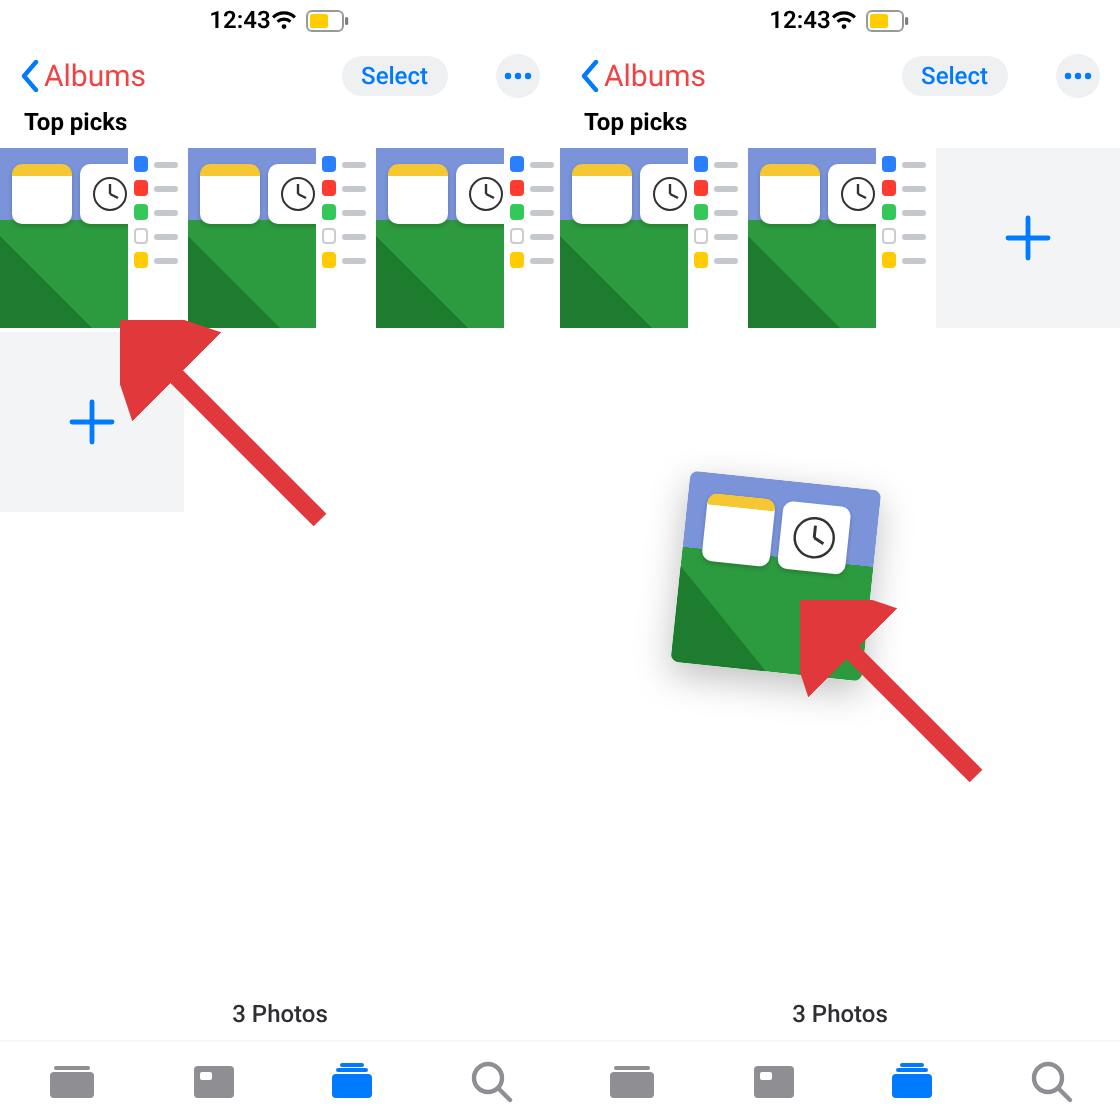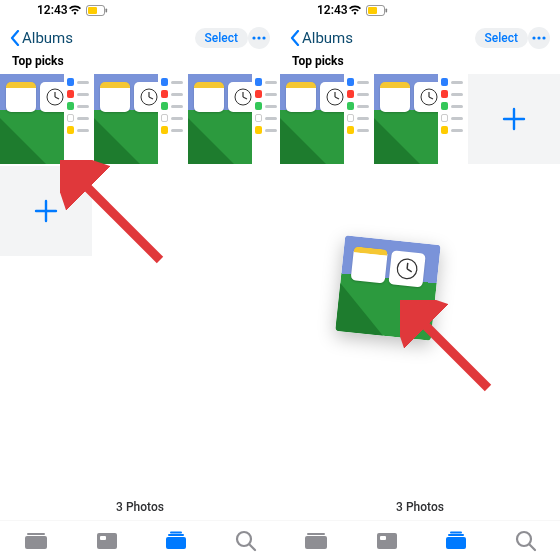--- a/index.html
+++ b/index.html
@@ -16,43 +16,42 @@
     height: 560px;
     display: flex;
     flex-direction: column;
     position: relative;
     background: #fff;
   }
   
   .status-bar {
     height: 20px;
     display: flex;
-    justify-content: flex-start;
+    justify-content: center;
     align-items: center;
     padding: 0 14px;
     font-size: 12px;
     font-weight: 600;
-    margin-left: 23px;
   }
   .status-right { display: flex; align-items: center; gap: 4px; }
   .status-right svg { display: block; }
   
   .nav {
     height: 28px;
     display: flex;
     align-items: center;
     justify-content: space-between;
     padding: 0 10px;
     margin-top: 4px;
   }
   .back {
     display: flex; align-items: center; gap: 2px;
-    color: #0c4a6e; font-size: 15px;
-  }
-  .nav-right { display: flex; align-items: center; gap: 0; }
+    color: #ef4444; font-size: 15px;
+  }
+  .nav-right { display: flex; align-items: center; gap: 24px; }
   .select-btn {
     background: #eef0f2; color: #007aff;
     border-radius: 12px; padding: 3px 10px;
     font-size: 12px; font-weight: 500;
   }
   .more-btn {
     width: 22px; height: 22px; border-radius: 50%;
     background: #eef0f2; color: #007aff;
     display: flex; align-items: center; justify-content: center;
     font-size: 12px; letter-spacing: 1px; font-weight: 700;

